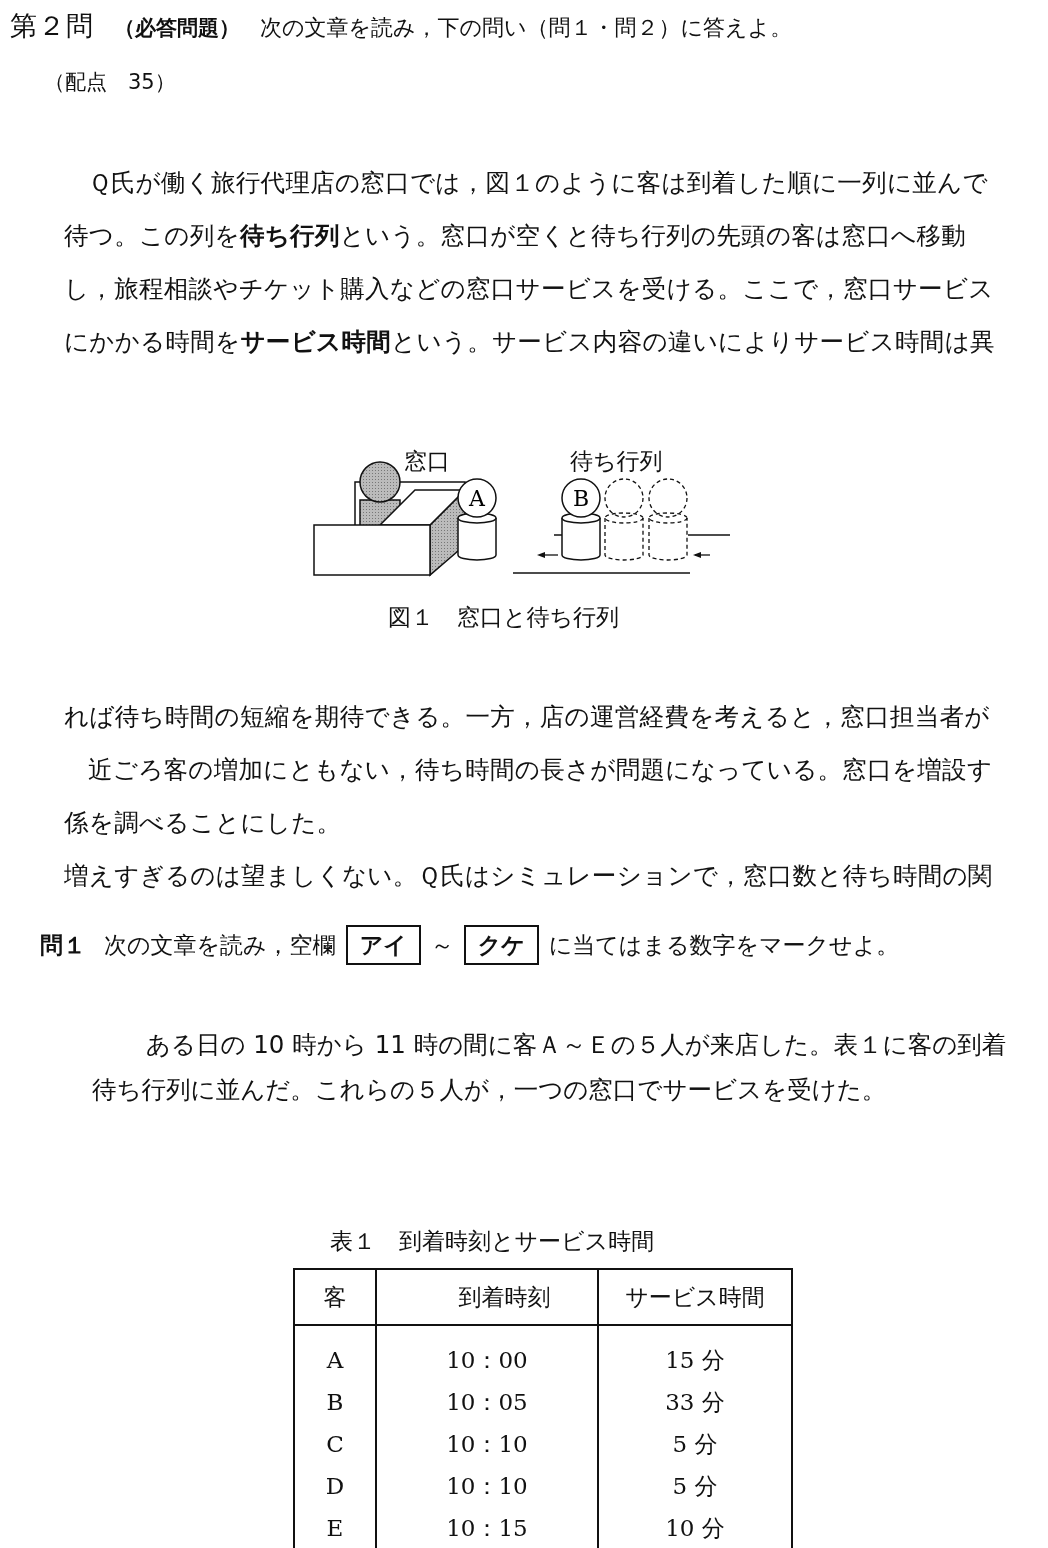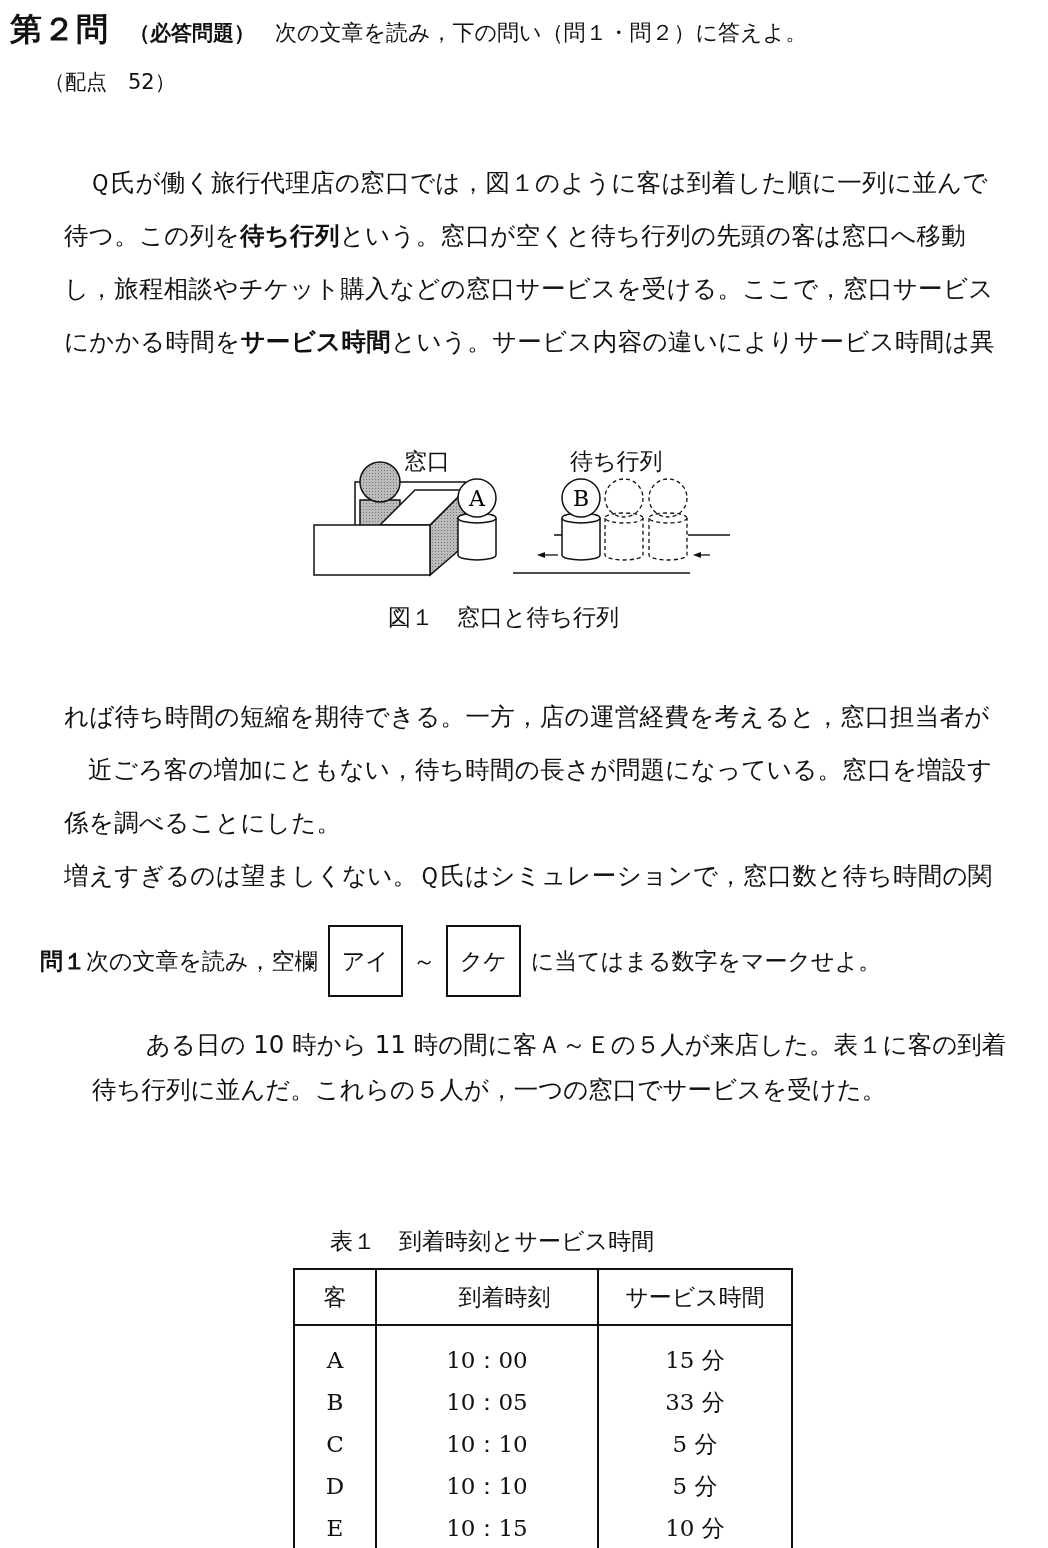--- a/index.html
+++ b/index.html
@@ -1,49 +1,49 @@
 <!DOCTYPE html>
 <html><head>
 <meta charset="utf-8">
 <style>
   html, body { margin:0; padding:0; background:#fff; }
   body { width:1048px; height:1548px; position:relative; overflow:hidden; color:#111;
          font-family:"DejaVu Sans", "Liberation Sans", sans-serif; }
   .abs { position:absolute; }
   .title-row { left:10px; top:8px; white-space:nowrap; display:flex; align-items:baseline; }
-  .q-num { font-size:32px; font-weight:bold; letter-spacing:1px; }
+  .q-num { font-size:27px; font-weight:normal; letter-spacing:1px; }
   .q-req { font-size:21px; font-weight:bold; margin-left:20px; }
   .q-inst { font-size:22px; margin-left:20px; }
   .points { left:44px; top:68px; font-size:21px; }
   .para { position:absolute; left:42px; width:990px; font-size:24.5px; line-height:53px; letter-spacing:0.3px;margin-left:22px; }
   .para .line { display:block; white-space:nowrap; }
   b { font-weight:bold; }
   .fig { left:300px; top:440px; width:450px; height:200px; }
   .fig-cap { left:388px; top:602px; font-size:23px; white-space:nowrap; }
   .q1 { left:40px; top:925px; font-size:23px; white-space:nowrap; display:flex; align-items:center; }
-  .q1 .boxlbl { display:inline-block; border:2.5px solid #111; padding:18px 12px; font-weight:normal; margin:0 10px; font-size:23px; height:32px; line-height:32px; }
+  .q1 .boxlbl { display:inline-block; border:2.5px solid #111; padding:2px 12px; font-weight:bold; margin:0 10px; font-size:23px; height:32px; line-height:32px; }
   .sub { left:92px; top:1022px; width:940px; font-size:24.5px; line-height:45px; }
   .sub .line { display:block; white-space:nowrap; }
   .tbl-cap { left:330px; top:1226px; font-size:23px; white-space:nowrap; }
   table.t1 { position:absolute; left:293px; top:1268px; border-collapse:collapse; font-size:23px; border:2px solid #111; }
   table.t1 th { font-weight:normal; height:52px; border-right:2px solid #111; border-bottom:2px solid #111; }
   table.t1 td { text-align:center; border-right:2px solid #111; height:40px; font-family:"DejaVu Serif", serif; }
   table.t1 tr.first td { padding-top:14px; }
   table.t1 tr.last td { padding-bottom:12px; }
   .c1 { width:78px; } .c2 { width:183px;padding-left:36px; } .c3 { width:190px; }
 </style>
 </head>
 <body>
 
 <div class="abs title-row">
   <span class="q-num">第２問</span>
   <span class="q-req">（必答問題）</span>
   <span class="q-inst">次の文章を読み，下の問い（問１・問２）に答えよ。</span>
 </div>
-<div class="abs points">（配点　52）</div>
+<div class="abs points">（配点　35）</div>
 
 <div class="para" style="top:156px;">
   <span class="line" style="padding-left:24px;">Ｑ氏が働く旅行代理店の窓口では，図１のように客は到着した順に一列に並んで</span>
   <span class="line"><span>待つ。この列を</span><b>待ち行列</b><span>という。窓口が空くと待ち行列の先頭の客は窓口へ移動</span></span>
   <span class="line">し，旅程相談やチケット購入などの窓口サービスを受ける。ここで，窓口サービス</span>
   <span class="line"><span>にかかる時間を</span><b>サービス時間</b><span>という。サービス内容の違いによりサービス時間は異</span></span>
 </div>
 
 <div class="abs fig">
   <svg width="450" height="160" viewBox="0 0 450 160">
@@ -96,21 +96,21 @@
 <div class="abs fig-cap">図１　窓口と待ち行列</div>
 
 <div class="para" style="top:690px;">
   <span class="line">れば待ち時間の短縮を期待できる。一方，店の運営経費を考えると，窓口担当者が</span>
   <span class="line" style="padding-left:24px;">近ごろ客の増加にともない，待ち時間の長さが問題になっている。窓口を増設す</span>
   <span class="line">係を調べることにした。</span>
   <span class="line">増えすぎるのは望ましくない。Ｑ氏はシミュレーションで，窓口数と待ち時間の関</span>
 </div>
 
 <div class="abs q1">
-  <b style="">問１</b>
+  <b style="margin-right:18px;">問１</b>
   <span>次の文章を読み，空欄</span>
   <span class="boxlbl">アイ</span>
   <span>～</span>
   <span class="boxlbl">クケ</span>
   <span>に当てはまる数字をマークせよ。</span>
 </div>
 
 <div class="abs sub">
   <span class="line" style="padding-left:28px;text-align:center;">ある日の 10 時から 11 時の間に客Ａ～Ｅの５人が来店した。表１に客の到着</span>
   <span class="line">待ち行列に並んだ。これらの５人が，一つの窓口でサービスを受けた。</span>

